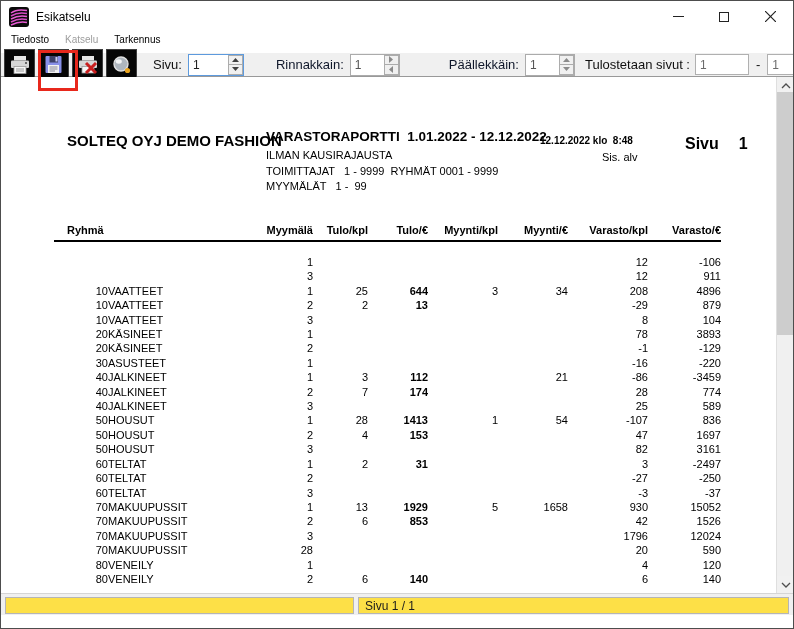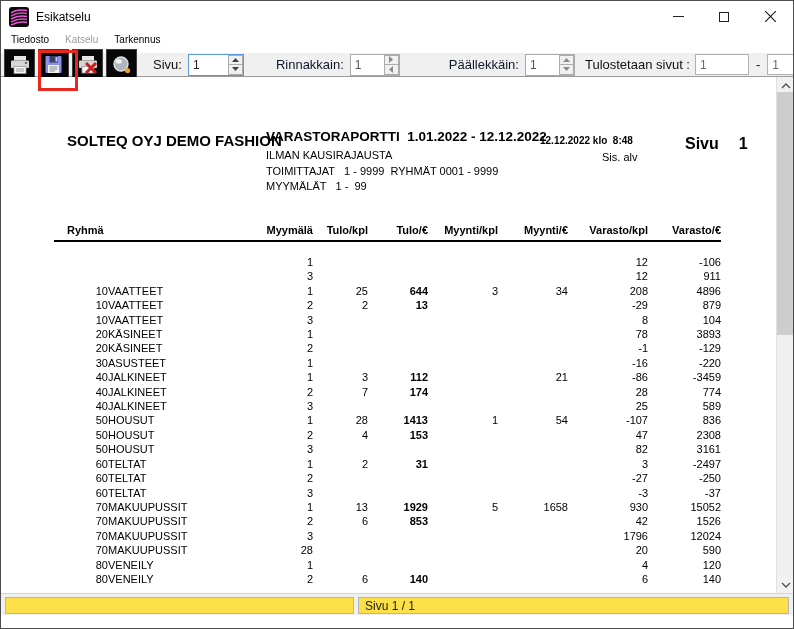--- a/index.html
+++ b/index.html
@@ -398,21 +398,21 @@
           </tr>
           <tr>
             <td class="c0">50</td>
             <td class="c1">HOUSUT</td>
             <td class="c2">2</td>
             <td class="c3">4</td>
             <td class="c4">153</td>
             <td class="c5"></td>
             <td class="c6"></td>
             <td class="c7">47</td>
-            <td class="c8">2308</td>
+            <td class="c8">1697</td>
           </tr>
           <tr>
             <td class="c0">50</td>
             <td class="c1">HOUSUT</td>
             <td class="c2">3</td>
             <td class="c3"></td>
             <td class="c4"></td>
             <td class="c5"></td>
             <td class="c6"></td>
             <td class="c7">82</td>

